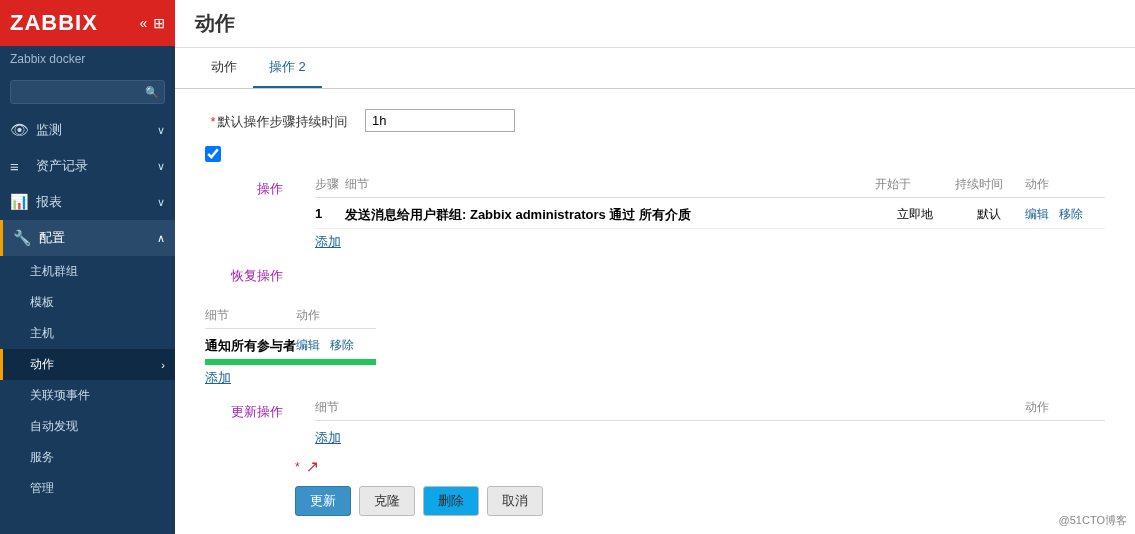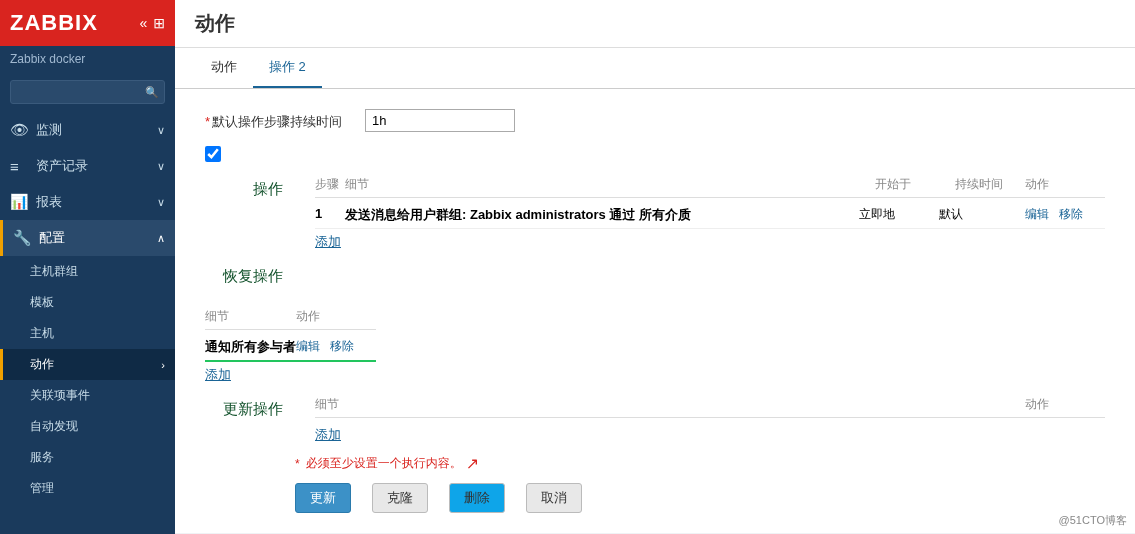--- a/index.html
+++ b/index.html
@@ -136,21 +136,21 @@
       background: #fff;
       margin: 0;
     }
     .form-row {
       display: flex;
       align-items: flex-start;
       margin-bottom: 12px;
     }
     .form-label {
       width: 160px;
-      text-align: left;
+      text-align: center;
       padding-right: 12px;
       padding-top: 4px;
       color: #333;
       font-size: 13px;
       flex-shrink: 0;
     }
     .required-star {
       color: #d9241f;
       margin-right: 2px;
     }
@@ -176,22 +176,22 @@
       font-size: 13px;
       text-decoration: underline;
       display: inline-block;
       margin-top: 4px;
       margin-left: 8px;
     }
     .section-label {
       width: 90px;
       text-align: right;
       padding-right: 12px;
-      color: #14532d;
-      font-size: 15px;
+      color: #a21caf;
+      font-size: 13px;
       flex-shrink: 0;
       padding-top: 6px;
     }
     .section-content {
       flex: 1;
     }
 
     .ops-row {
       display: flex;
       align-items: flex-start;
@@ -209,21 +209,21 @@
       gap: 4px;
     }
     .error-arrow {
       color: #d9241f;
       font-size: 16px;
     }
 
     
     .btn-row {
       display: flex;
-      gap: 21px;
+      gap: 8px;
       margin-top: 0;
     }
     .btn {
       padding: 5px 14px;
       font-size: 13px;
       cursor: pointer;
       border-radius: 3px;
       border: 1px solid;
     }
     .btn-primary {
@@ -354,39 +354,39 @@
           <span style="flex:1">细节</span>
           <span style="width:80px">开始于</span>
           <span style="width:70px">持续时间</span>
           <span style="width:80px">动作</span>
         </div>
         
         <div style="display:flex; align-items:flex-start; padding:4px 0; border-bottom:1px solid #eee;">
           <span style="width:30px; font-weight:bold;">1</span>
           <span style="flex:1; font-weight:bold;">发送消息给用户群组: Zabbix administrators 通过 所有介质</span>
           <span style="width:80px; font-size:12px;">立即地</span>
-          <span style="width:86px; font-size:12px;">默认</span>
+          <span style="width:48px; font-size:12px;">默认</span>
           <span style="width:80px; font-size:12px;">
             <a class="link-blue">编辑</a>
             &nbsp;
             <a class="link-blue">移除</a>
           </span>
         </div>
         <a class="add-link" style="margin-left:0;">添加</a>
       </div>
     </div>
 
     <div class="ops-row" style="margin-top:10px;flex-direction:column;">
       <div class="section-label">恢复操作</div>
       <div class="section-content">
         <div class="sub-header-row">
           <span style="flex:1">细节</span>
           <span style="width:80px">动作</span>
         </div>
-        <div style="display:flex; align-items:flex-start; padding:4px 0; border-bottom:2px solid #22c55e;justify-content:center;">
+        <div style="display:flex; align-items:flex-start; padding:4px 0; border-bottom:6px solid #22c55e;justify-content:center;">
           <span style="flex:1; font-weight:bold;">通知所有参与者</span>
           <span style="width:80px; font-size:12px;">
             <a class="link-blue">编辑</a>
             &nbsp;
             <a class="link-blue">移除</a>
           </span>
         </div>
         <a class="add-link" style="margin-left:0;">添加</a>
       </div>
     </div>
@@ -397,21 +397,20 @@
         <div class="sub-header-row">
           <span style="flex:1">细节</span>
           <span style="width:80px">动作</span>
         </div>
         <a class="add-link" style="margin-left:0;">添加</a>
       </div>
     </div>
 
     <div class="error-msg" style="margin-top:10px; margin-left:90px;">
       <span class="required-star">*</span>
-      <span>必须至少设置一个执行内容。</span>
       <span class="error-arrow">↗</span>
     </div>
 
     <div class="btn-row" style="margin-left:90px;">
       <button class="btn btn-primary">更新</button>
       <button class="btn btn-secondary">克隆</button>
       <button class="btn btn-danger">删除</button>
       <button class="btn btn-secondary">取消</button>
     </div>
   </div>

